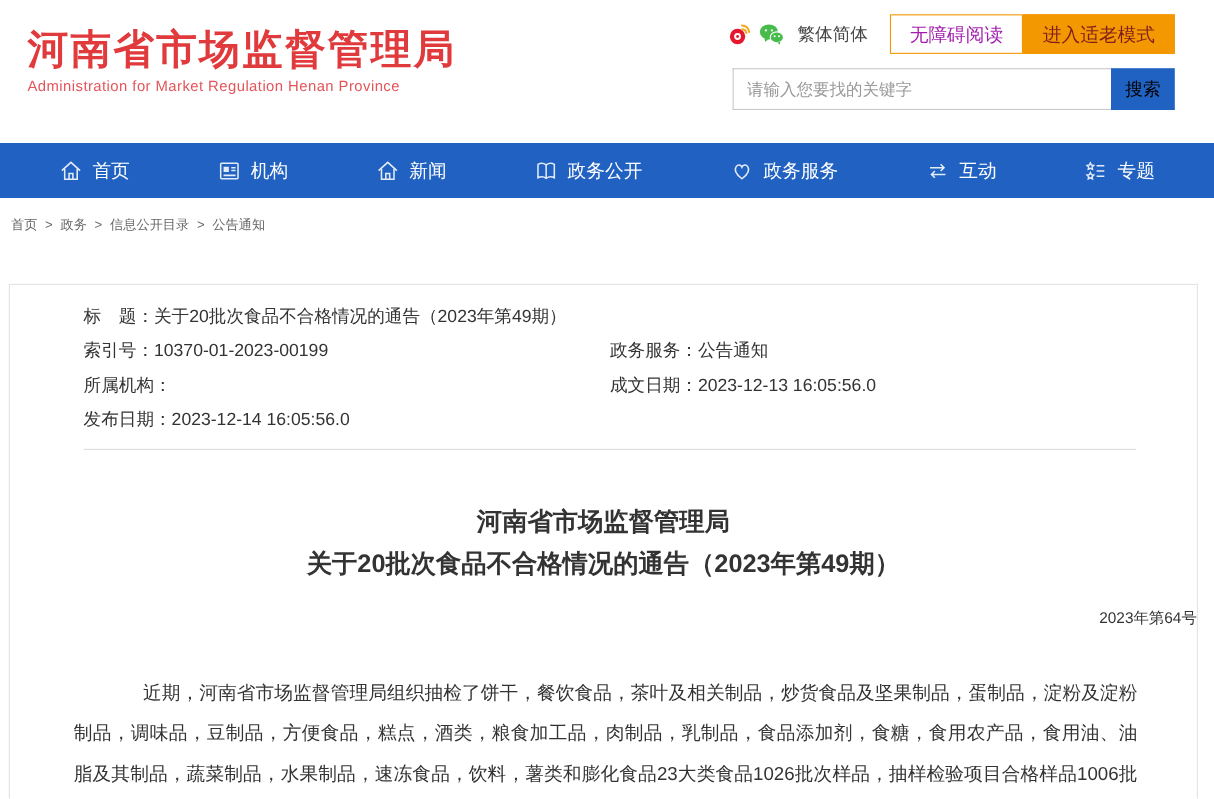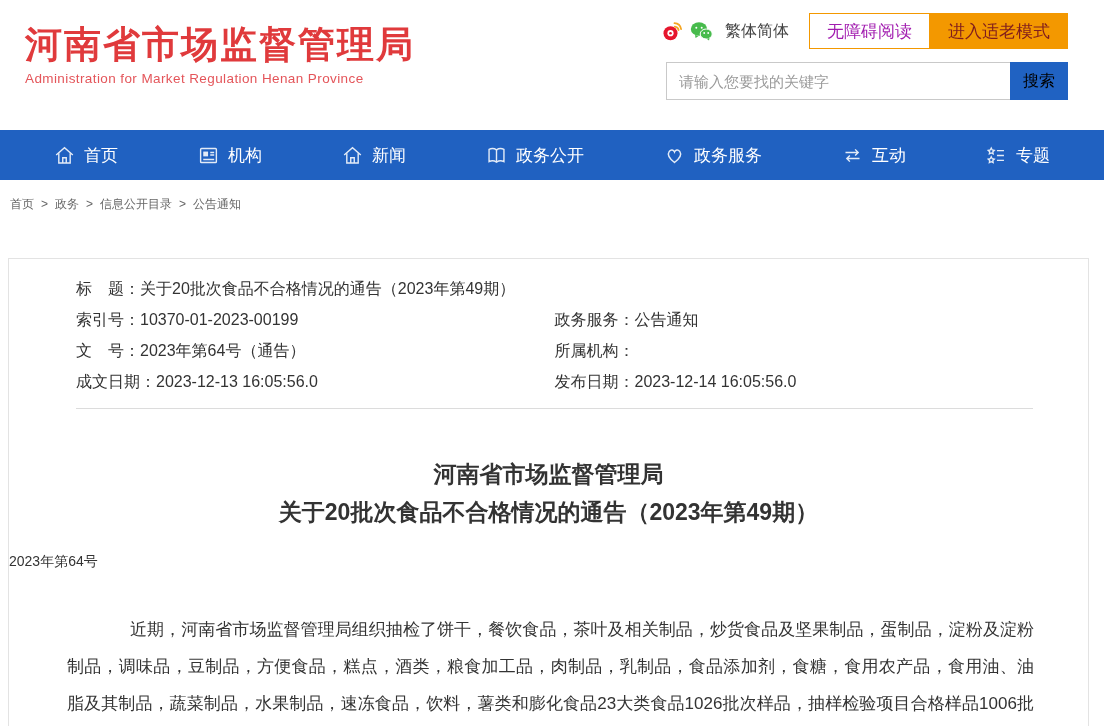--- a/index.html
+++ b/index.html
@@ -46,21 +46,21 @@
      height:620px; }
 
   .meta { padding:14px 55px 0 67px; font-size:16px; color:#333; }
   .meta-row { line-height:31px; display:flex; }
   .meta-grid { display:grid; grid-template-columns:1fr 1fr; }
   .meta-label { white-space:pre; }
   .divider { margin:11px 55px 0 67px; border-top:1px solid #dcdcdc; }
 
   .article-title { margin-top:46px; text-align:center; font-size:23px; font-weight:bold;
      color:#333; line-height:38px; }
-  .article-docnum { margin-top:22px; text-align:left; font-size:14px; color:#333; }
+  .article-docnum { margin-top:22px; text-align:right; font-size:14px; color:#333; }
 
   .article-body { margin:40px 54px 0 58px; font-size:17px; color:#333; line-height:37px;
      text-align:justify; }
   .article-body p { text-indent:63px; }
 </style>
 </head>
 <body>
 
 <div class="header">
   <div class="logo">
@@ -173,24 +173,20 @@
     <div class="meta-grid">
       <div class="meta-row">
         <span class="meta-label">索引号：</span>
         <span>10370-01-2023-00199</span>
       </div>
       <div class="meta-row">
         <span class="meta-label">政务服务：</span>
         <span>公告通知</span>
       </div>
       <div class="meta-row">
-        <span class="meta-label">文　号：</span>
-        <span>2023年第64号（通告）</span>
-      </div>
-      <div class="meta-row">
         <span class="meta-label">所属机构：</span>
         <span></span>
       </div>
       <div class="meta-row">
         <span class="meta-label">成文日期：</span>
         <span>2023-12-13 16:05:56.0</span>
       </div>
       <div class="meta-row">
         <span class="meta-label">发布日期：</span>
         <span>2023-12-14 16:05:56.0</span>

